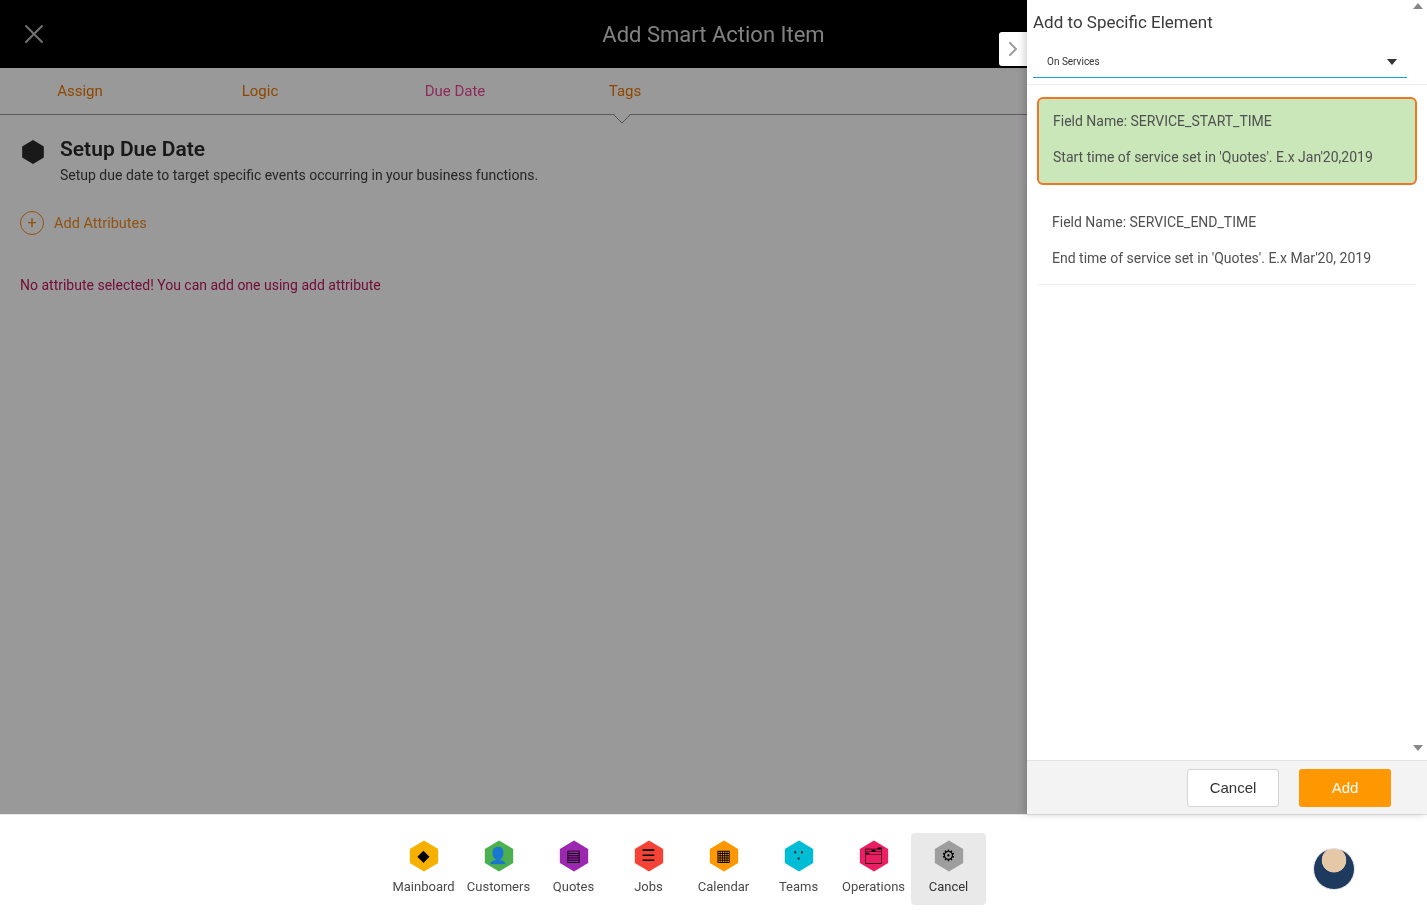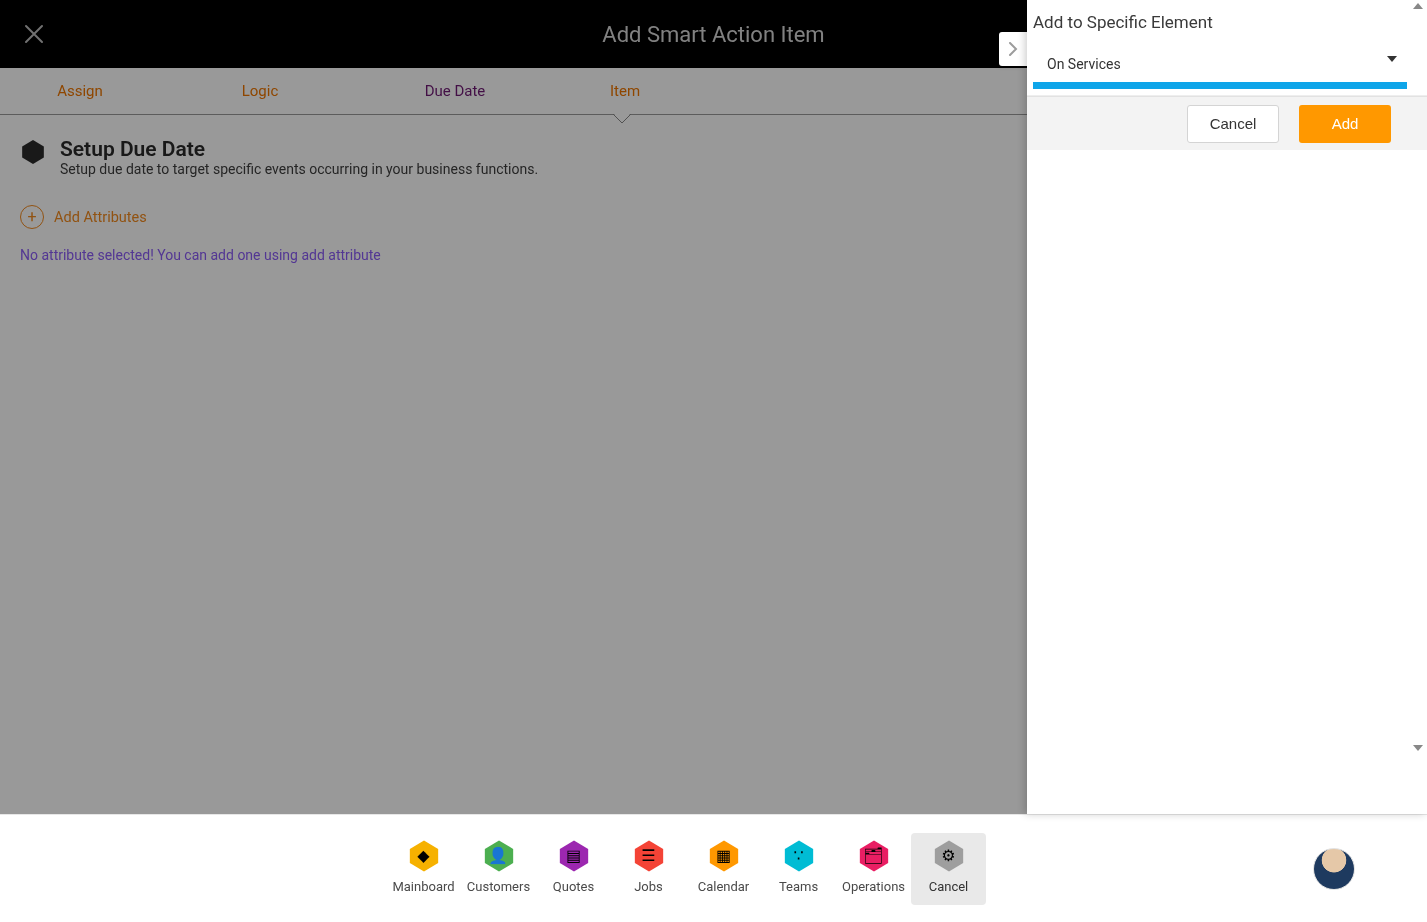--- a/index.html
+++ b/index.html
@@ -93,21 +93,21 @@
   }
   .tabs .tab {
     flex: 0 0 auto;
     padding: 14px 32px 0 32px;
     font-size: 15px;
     color: #ee7600;
     cursor: pointer;
     text-align: center;
   }
   .tabs .tab.active {
-    color: #701a75;
+    color: #ec4899;
   }
   
   .tab-caret {
     position: absolute;
     bottom: -9px;
     width: 18px; height: 9px;
     display: flex; align-items: flex-start; justify-content: center;
     left: 613px; 
   }
   .tab-caret svg { display:block; }
@@ -127,41 +127,42 @@
     margin-top: 2px;
   }
   .section-title {
     font-size: 21px;
     font-weight: 600;
     color: #2b2b2b;
   }
   .section-sub {
     font-size: 14px;
     color: #3f3f3f;
+    margin-top: 6px;
   }
 
   .add-attr-row {
     margin-top: 28px;
     display: flex; align-items: center; gap: 10px;
     color: #f28a1f;
     font-size: 14.5px;
     cursor: pointer;
   }
   .add-attr-row .plus {
     width: 24px; height: 24px;
     border: 1.6px solid #f28a1f;
     border-radius: 50%;
     display: flex; align-items: center; justify-content: center;
     font-size: 16px; line-height: 1;
   }
 
   .empty-msg {
-    margin-top: 18px;
+    margin-top: 42px;
     font-size: 14px;
-    color: #8b5cf6;
+    color: #be185d;
   }
 
   
   .side-panel {
     position: absolute;
     right: 0; top: 0;
     width: 400px;
     height: 814px;
     background: #fff;
     box-shadow: -2px 0 8px rgba(0,0,0,0.2);
@@ -172,24 +173,24 @@
   .side-panel .sp-header {
     padding: 12px 20px 6px 6px;
     border-bottom: 1px solid #eee;
   }
   .side-panel .sp-title {
     font-size: 17px;
     color: #3a3a3a;
     margin-bottom: 14px;
   }
   .sp-dropdown {
-    display: flex; justify-content: space-between; align-items: flex-start;
+    display: flex; justify-content: space-between; align-items: center;
     padding: 10px 10px 10px 14px;
-    border-bottom: 7px solid #0ea5e9;
-    font-size: 14px;
+    border-bottom: 1px solid #0ea5e9;
+    font-size: 10px;
     color: #333;
     cursor: pointer;
   }
   .sp-dropdown .caret {
     border-left: 5px solid transparent;
     border-right: 5px solid transparent;
     border-top: 6px solid #333;
     width: 0; height: 0;
   }
 
@@ -326,21 +327,21 @@
         </svg>
     </div>
     <div class="title">Add Smart Action Item</div>
   </div>
 
   <div class="modal-body">
     <div class="tabs">
       <div class="tab" style="width:160px">Assign</div>
       <div class="tab" style="width:200px">Logic</div>
       <div class="tab active" style="width:190px">Due Date</div>
-      <div class="tab" style="width:150px">Item</div>
+      <div class="tab" style="width:150px">Tags</div>
       <div class="tab-caret">
         <svg width="18" height="9" viewBox="0 0 18 9">
             <path d="M0 0 L9 9 L18 0" fill="none" stroke="#888" stroke-width="1"></path>
             <path d="M1 0 L9 8 L17 0 Z" fill="#fff"></path>
           </svg>
       </div>
     </div>
 
     <div class="section">
       <div class="section-title-row">
@@ -376,20 +377,30 @@
     <div class="sp-scroll-arrows up">
         <div class="tri"></div>
       </div>
     <div class="sp-header">
       <div class="sp-title">Add to Specific Element</div>
       <div class="sp-dropdown">
         <span>On Services</span>
         <span class="caret"></span>
       </div>
     </div>
+    <div class="sp-items">
+      <div class="sp-card selected">
+        <div class="fn">Field Name: SERVICE_START_TIME</div>
+        <div>Start time of service set in 'Quotes'. E.x Jan'20,2019</div>
+      </div>
+      <div class="sp-card">
+        <div class="fn">Field Name: SERVICE_END_TIME</div>
+        <div>End time of service set in 'Quotes'. E.x Mar'20, 2019</div>
+      </div>
+    </div>
     <div class="sp-scroll-arrows down">
         <div class="tri"></div>
       </div>
     <div class="sp-footer">
       <button class="btn btn-cancel">Cancel</button>
       <button class="btn btn-add">Add</button>
     </div>
   </div>
 
 </div>

